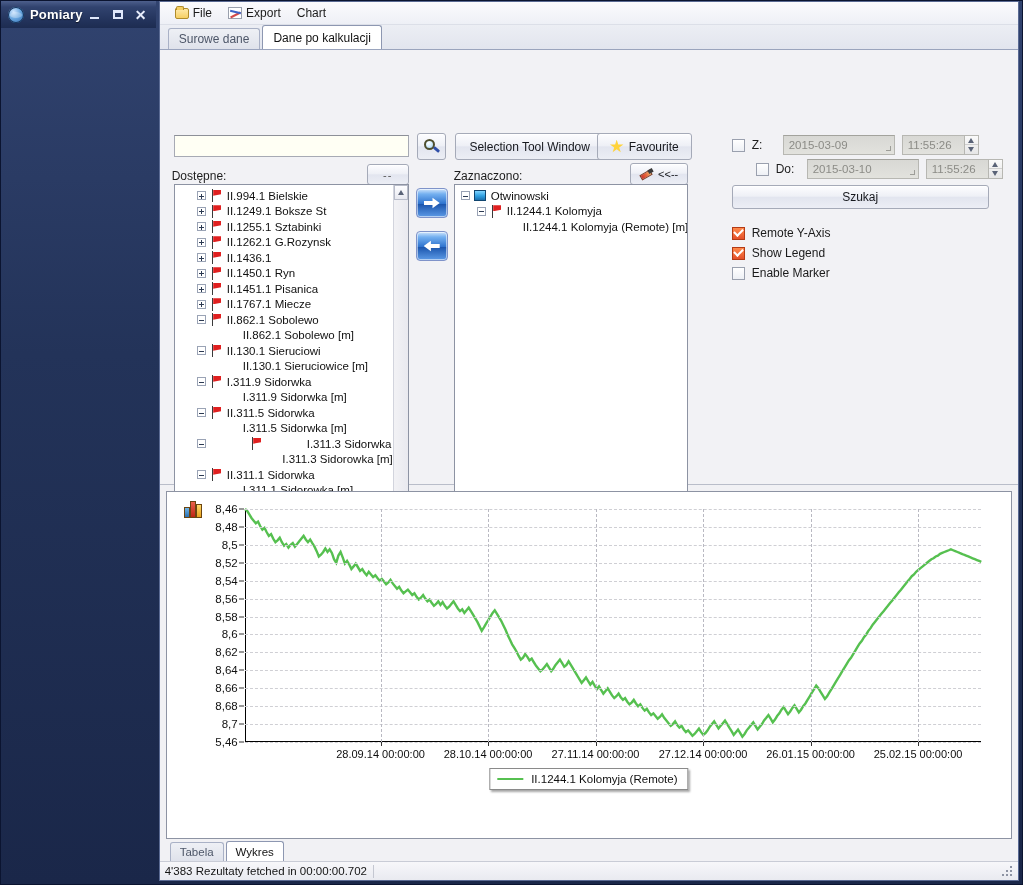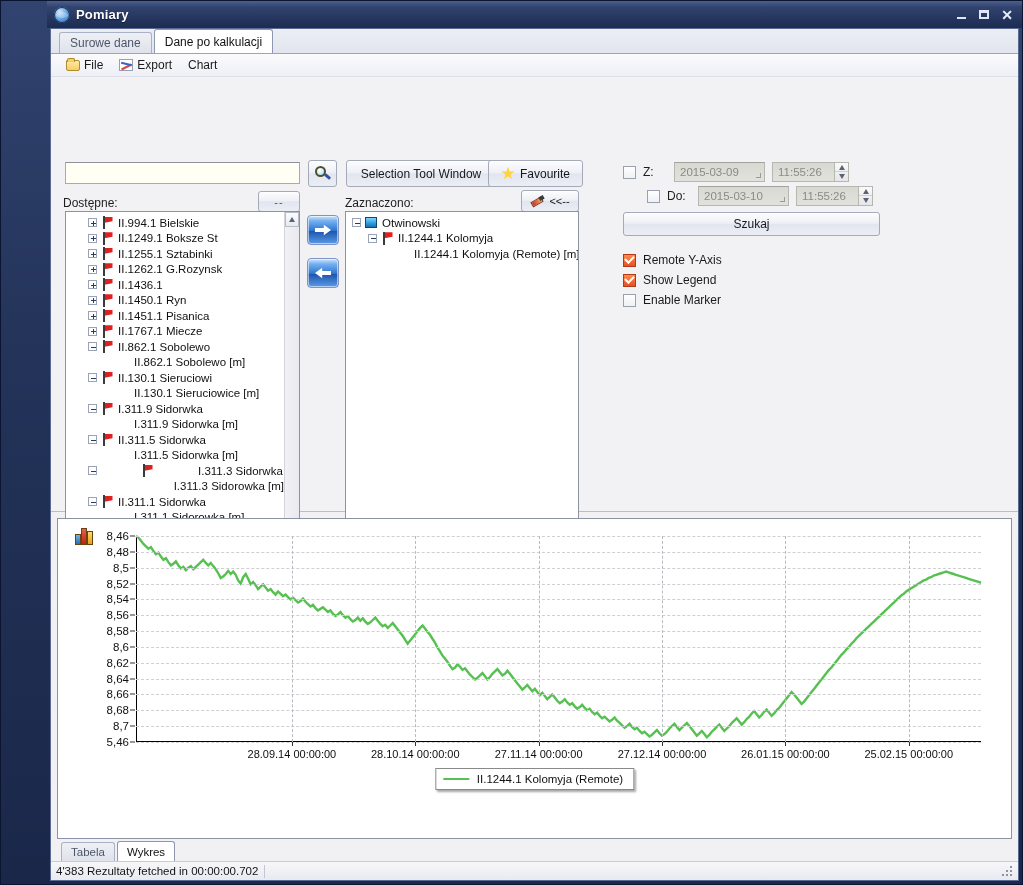--- a/index.html
+++ b/index.html
@@ -11,21 +11,21 @@
     background: #0e1733;
     overflow: hidden;
   }
 
   
   #window {
     position: absolute; left: 0; top: 0;
     width: 1023px; height: 885px;
     background: linear-gradient(180deg,#31436f 0%, #233359 40%, #1a2749 100%);
     border: 1px solid #0b1430;
-    display: flex; flex-direction: column; padding-left: 46px;
+    display: flex; flex-direction: row;
   }
   #titlebar {
     height: 27px; flex: 0 0 27px;
     display: flex; align-items: center;
     padding: 0 4px 0 7px;
     color: #ffffff;
     background: linear-gradient(180deg,#4d5f8c 0%, #31436f 22%, #22325a 75%, #1d2c51 100%);
   }
   #titlebar .app-icon {
     width: 16px; height: 16px; margin-right: 6px;
@@ -261,21 +261,21 @@
   .chk.on:after {
     content: ""; width: 7px; height: 4px;
     border-left: 2px solid #ffffff; border-bottom: 2px solid #ffffff;
     transform: rotate(-45deg) translate(1px,-1px);
   }
   .row-date { position: absolute; display: flex; align-items: center; gap: 7px; }
   #row-z { left: 572px; top: 85px; }
   #row-do { left: 596px; top: 109px; }
   .row-date .lbl { font-size: 12px; color: #1d1d1d; min-width: 24px;}
   .date-field {
-    width: 91px; height: 20px;
+    width: 112px; height: 20px;
     background: linear-gradient(180deg,#d8d8d4 0%, #e2e2dd 100%);
     border: 1px solid #b7b7b2; border-top-color:#a3a39d;
     color: #8b8b86; font-size: 11.5px;
     display: flex; align-items: center; padding-left: 5px;
     position: relative;
   }
   .date-field:after{ content:""; position:absolute; right:3px; bottom:3px; width:4px;height:4px;
     border-right:1px solid #9d9d98; border-bottom:1px solid #9d9d98;}
   .time-field {
     width: 62px; height: 20px;
@@ -385,40 +385,40 @@
     <div class="win-btn">
         <span class="glyph-max"></span>
       </div>
     <div class="win-btn">
         <span class="glyph-close">✕</span>
       </div>
   </div>
 
   <div id="client">
 
-    <div id="tabstrip">
-      <div class="tab">
-        <span>Surowe dane</span>
-      </div>
-      <div class="tab active">
-        <span>Dane po kalkulacji</span>
-      </div>
-    </div>
-
     <div id="menubar">
       <div class="menu-item">
         <span class="mi-folder"></span>
         <span>File</span>
       </div>
       <div class="menu-item">
         <span class="mi-chart"></span>
         <span>Export</span>
       </div>
       <div class="menu-item">
         <span>Chart</span>
+      </div>
+    </div>
+
+    <div id="tabstrip">
+      <div class="tab">
+        <span>Surowe dane</span>
+      </div>
+      <div class="tab active">
+        <span>Dane po kalkulacji</span>
       </div>
     </div>
 
     <div id="toppanel">
 
       <div id="search-input" class="txtbox" title=""></div>
 
       <div id="search-btn" class="btn">
         <span class="magnifier">
           <span class="lens"></span>

